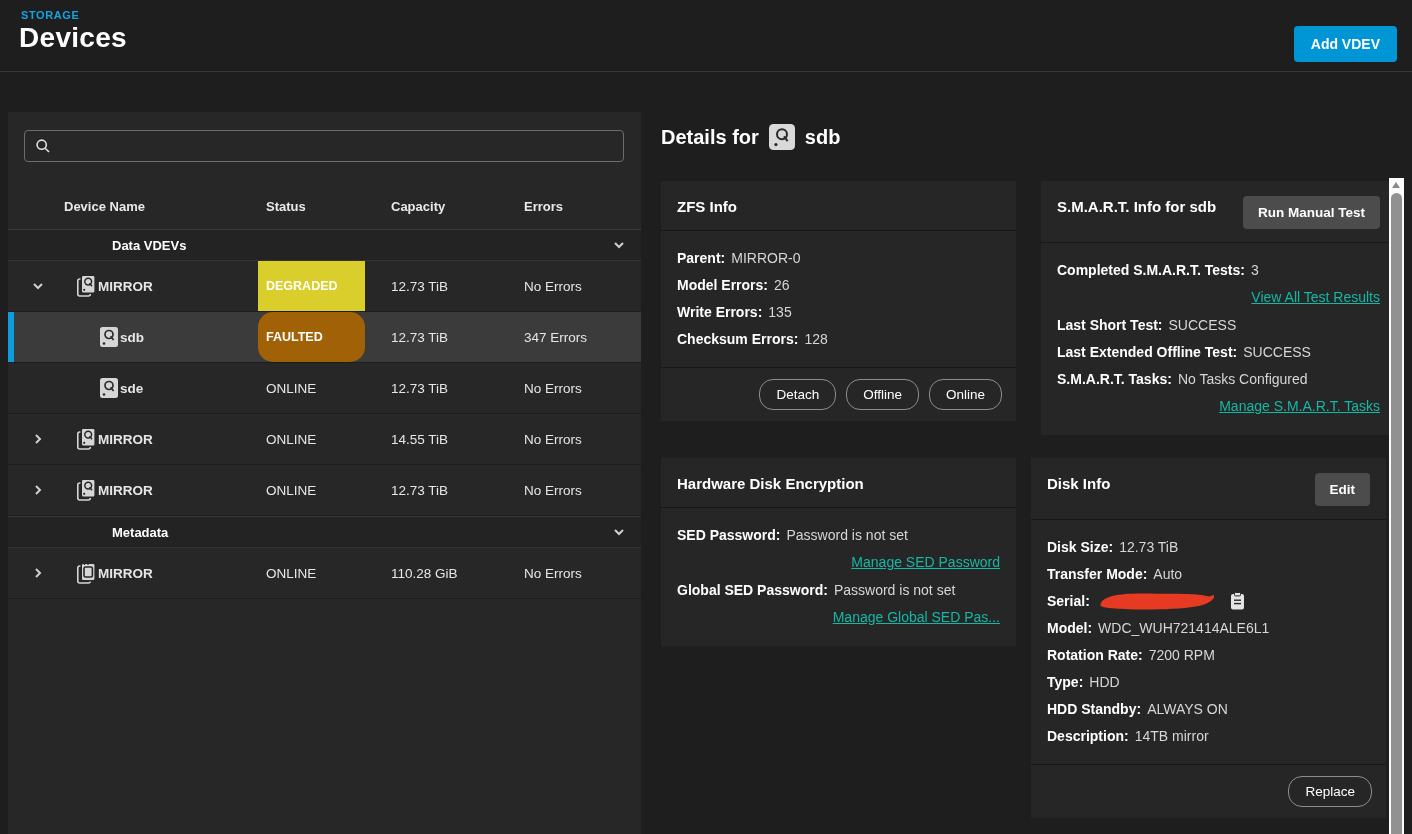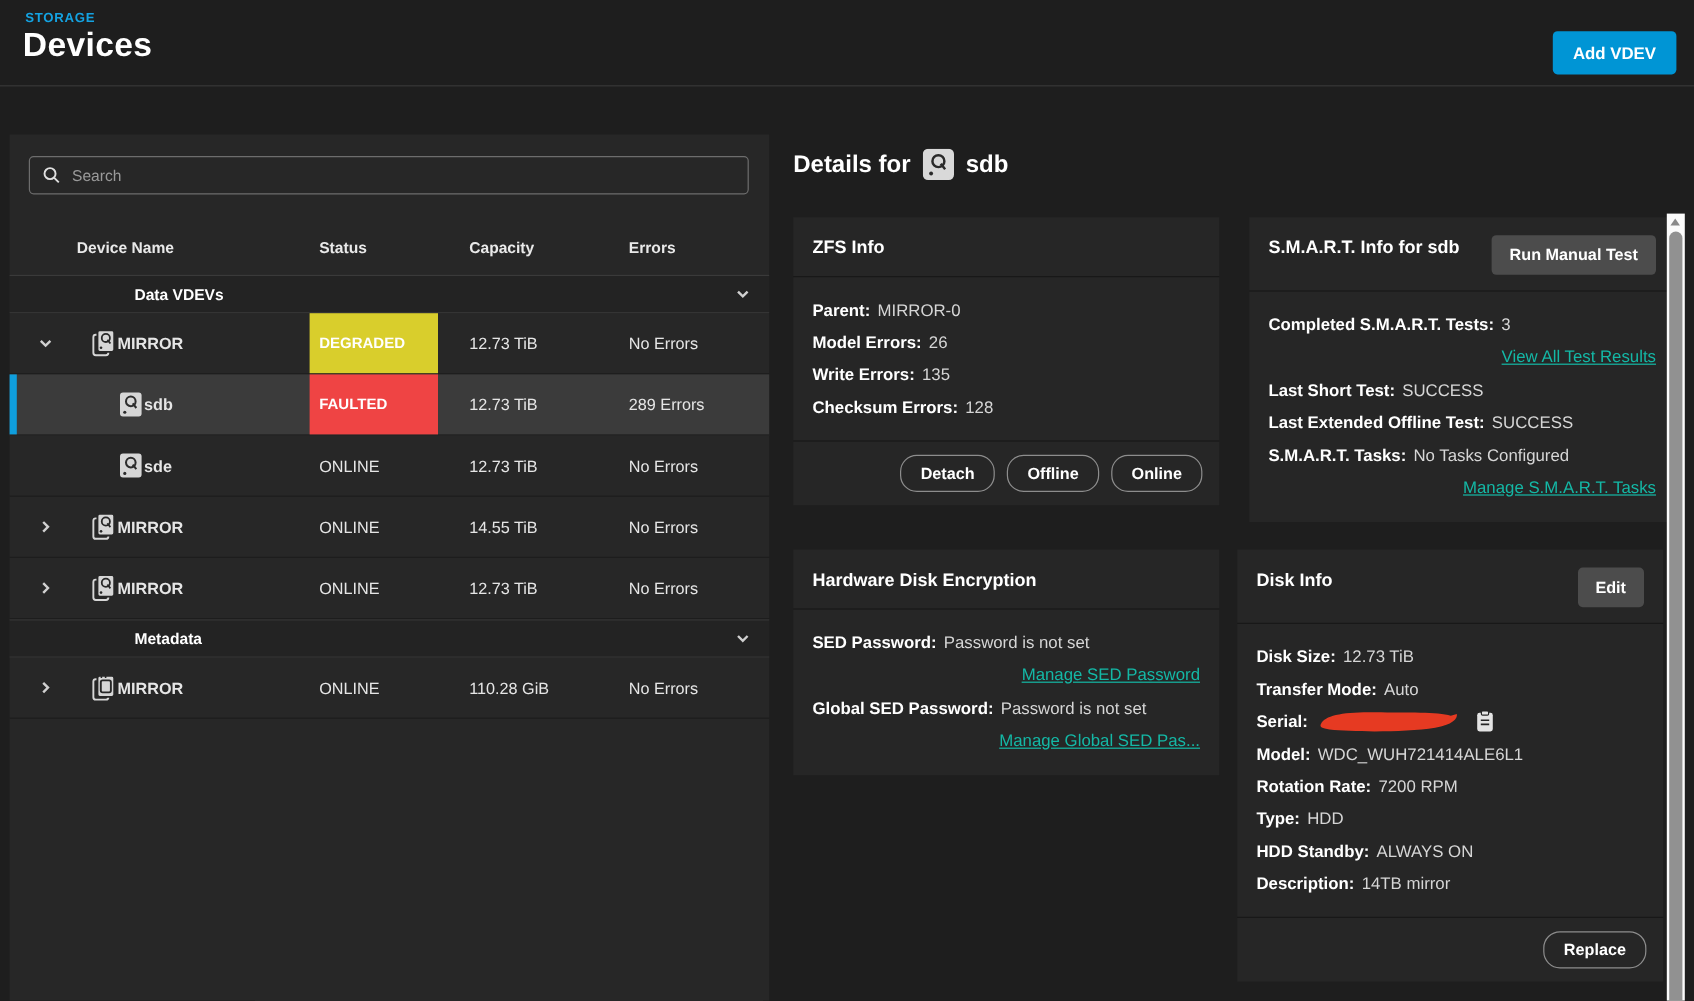--- a/index.html
+++ b/index.html
@@ -120,21 +120,21 @@
   .val { color: #d6d6d6; }
   .link-row { height: 23px; display: flex; justify-content: flex-end; align-items: center; margin: 2px 0 3px; }
   a.link { color: #14b8a6; text-decoration: underline; font-size: 14px; cursor: pointer; }
 
   .card-footer {
     border-top: 1px solid #181818; padding: 11px 14px;
     display: flex; justify-content: flex-end; gap: 10px;
   }
   .outline-btn {
     background: transparent; border: 1px solid #8d8d8d; border-radius: 14px;
-    color: #fff; font-family: inherit; font-weight: 700; font-size: 13.5px;
+    color: #fff; font-family: inherit; font-weight: 400; font-size: 13.5px;
     padding: 7px 16px; cursor: pointer;
   }
   .serial-scribble { margin-left: 2px; display: flex; }
   .copy-icon { margin-left: 8px; display: flex; cursor: pointer; }
 
   
   .scrollbar {
     position: absolute; right: 8px; top: 178px; width: 15px; height: 656px;
     background: #fbfbfb;
   }
@@ -189,21 +189,20 @@
 <div class="header-divider"></div>
 
 <div class="device-panel">
 
   <div class="search-row">
     <div class="search-box">
       <svg class="sicon" width="16" height="16" viewBox="0 0 16 16">
         <circle cx="6.7" cy="6.7" r="4.6" fill="none" stroke="#e0e0e0" stroke-width="1.6"></circle>
         <line x1="10.2" y1="10.2" x2="14" y2="14" stroke="#e0e0e0" stroke-width="1.6"></line>
       </svg>
-      <input type="text" placeholder="Search" style="">
     </div>
   </div>
 
   <div class="tree-header">
     <div class="h-name">Device Name</div>
     <div class="h-col">Status</div>
     <div class="h-col">Capacity</div>
     <div class="h-col">Errors</div>
   </div>
 
@@ -240,24 +239,24 @@
   <div class="data-row child selected">
     <div class="name-cell">
       <span class="row-icon">
         <svg width="22" height="22" viewBox="0 0 22 22">
             <use href="#disk-glyph"></use>
           </svg>
       </span>
       <span class="row-label">sdb</span>
     </div>
     <div class="status-cell">
-      <div class="badge" style="background-color: #ef4444;">FAULTED</div>
+      <div class="badge" style="background-color: #a16207; border-radius: 15px;">FAULTED</div>
     </div>
     <div class="cell">12.73 TiB</div>
-    <div class="cell">289 Errors</div>
+    <div class="cell">347 Errors</div>
   </div>
 
   <div class="data-row child">
     <div class="name-cell">
       <span class="row-icon">
         <svg width="22" height="22" viewBox="0 0 22 22">
             <use href="#disk-glyph"></use>
           </svg>
       </span>
       <span class="row-label">sde</span>

